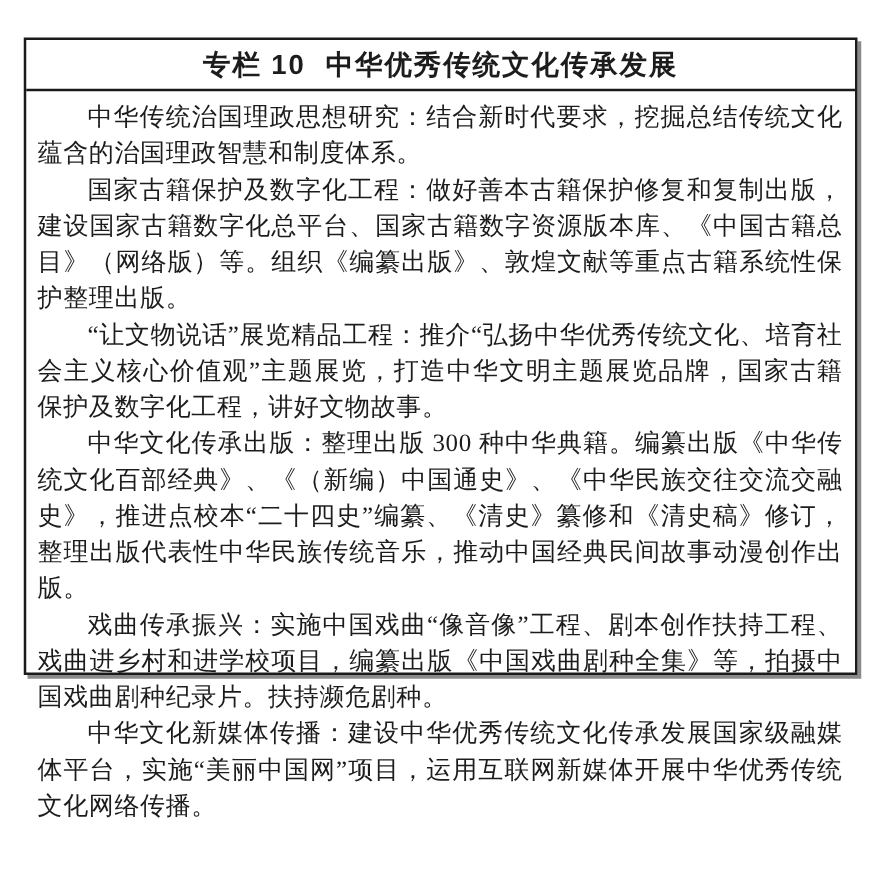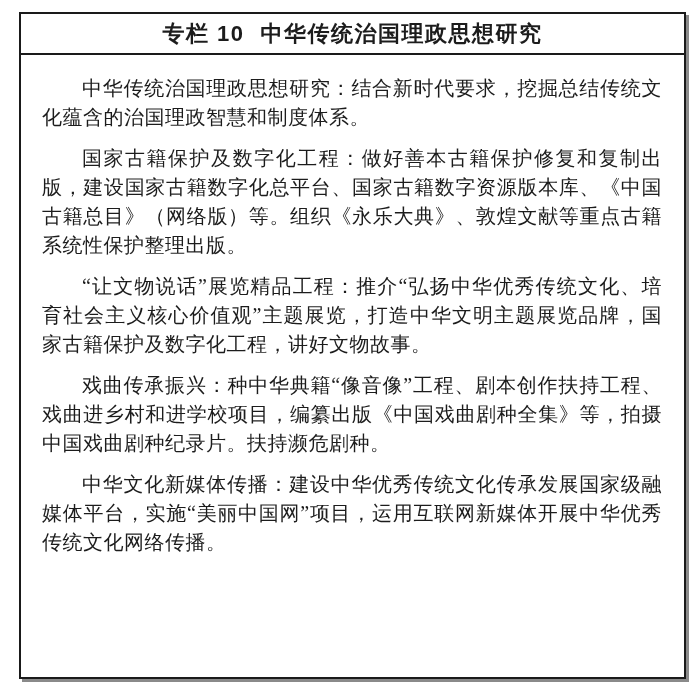--- a/index.html
+++ b/index.html
@@ -16,23 +16,23 @@
   .page{
     position:relative;
     width:700px;
     height:697px;
     background:var(--page-bg);
     overflow:hidden;
   }
   .panel{
     position:absolute;
     left:19px;
-    top:12px;
+    top:30px;
     width:667px;
-    height:667px;
+    height:510px;
     box-sizing:border-box;
     background:var(--page-bg);
     border:2px solid var(--border-color);
     box-shadow:3px 3px 0 var(--shadow-color);
   }
   .panel-title{
     height:39px;
     box-sizing:content-box;
     border-bottom:2px solid var(--border-color);
     display:flex;
@@ -51,38 +51,39 @@
   .panel-body{
     padding:7px 10px 0 9px;
     font-family:"Liberation Serif","DejaVu Serif",serif;
     font-size:20px;
     line-height:29px;
     letter-spacing:0.5px;
     text-align:justify;
     color:var(--text-color);
   }
   .panel-body p{
-    margin:12px;
+    margin:0;
     padding:0;
     text-indent:2em;
   }
 </style>
 </head>
 <body>
 
 <div class="page">
   <div class="panel">
 
     <div class="panel-title">
       <span class="title-label">专栏 10</span>
-      <span class="title-name">中华传统治国理政思想研究</span>
+      <span class="title-name">中华优秀传统文化传承发展</span>
     </div>
 
     <div class="panel-body">
       <p>中华传统治国理政思想研究：结合新时代要求，挖掘总结传统文化蕴含的治国理政智慧和制度体系。</p>
-      <p>国家古籍保护及数字化工程：做好善本古籍保护修复和复制出版，建设国家古籍数字化总平台、国家古籍数字资源版本库、《中国古籍总目》（网络版）等。组织《永乐大典》、敦煌文献等重点古籍系统性保护整理出版。</p>
+      <p>国家古籍保护及数字化工程：做好善本古籍保护修复和复制出版，建设国家古籍数字化总平台、国家古籍数字资源版本库、《中国古籍总目》（网络版）等。组织《编纂出版》、敦煌文献等重点古籍系统性保护整理出版。</p>
       <p>“让文物说话”展览精品工程：推介“弘扬中华优秀传统文化、培育社会主义核心价值观”主题展览，打造中华文明主题展览品牌，国家古籍保护及数字化工程，讲好文物故事。</p>
-      <p>戏曲传承振兴：种中华典籍“像音像”工程、剧本创作扶持工程、戏曲进乡村和进学校项目，编纂出版《中国戏曲剧种全集》等，拍摄中国戏曲剧种纪录片。扶持濒危剧种。</p>
+      <p>中华文化传承出版：整理出版 300 种中华典籍。编纂出版《中华传统文化百部经典》、《（新编）中国通史》、《中华民族交往交流交融史》，推进点校本“二十四史”编纂、《清史》纂修和《清史稿》修订，整理出版代表性中华民族传统音乐，推动中国经典民间故事动漫创作出版。</p>
+      <p>戏曲传承振兴：实施中国戏曲“像音像”工程、剧本创作扶持工程、戏曲进乡村和进学校项目，编纂出版《中国戏曲剧种全集》等，拍摄中国戏曲剧种纪录片。扶持濒危剧种。</p>
       <p>中华文化新媒体传播：建设中华优秀传统文化传承发展国家级融媒体平台，实施“美丽中国网”项目，运用互联网新媒体开展中华优秀传统文化网络传播。</p>
     </div>
 
   </div>
 </div>
 
 </body></html>

